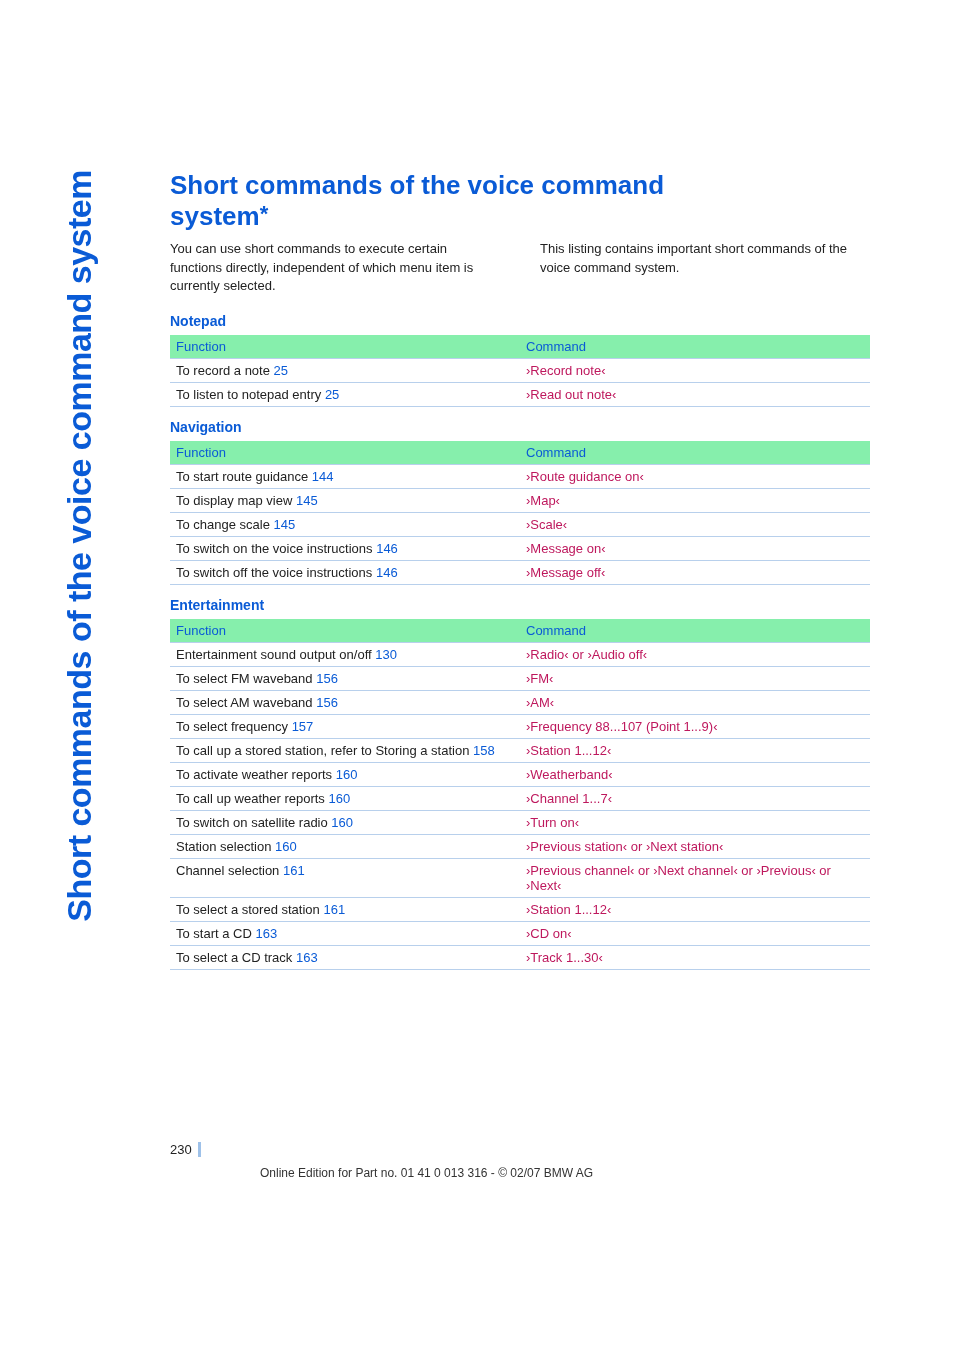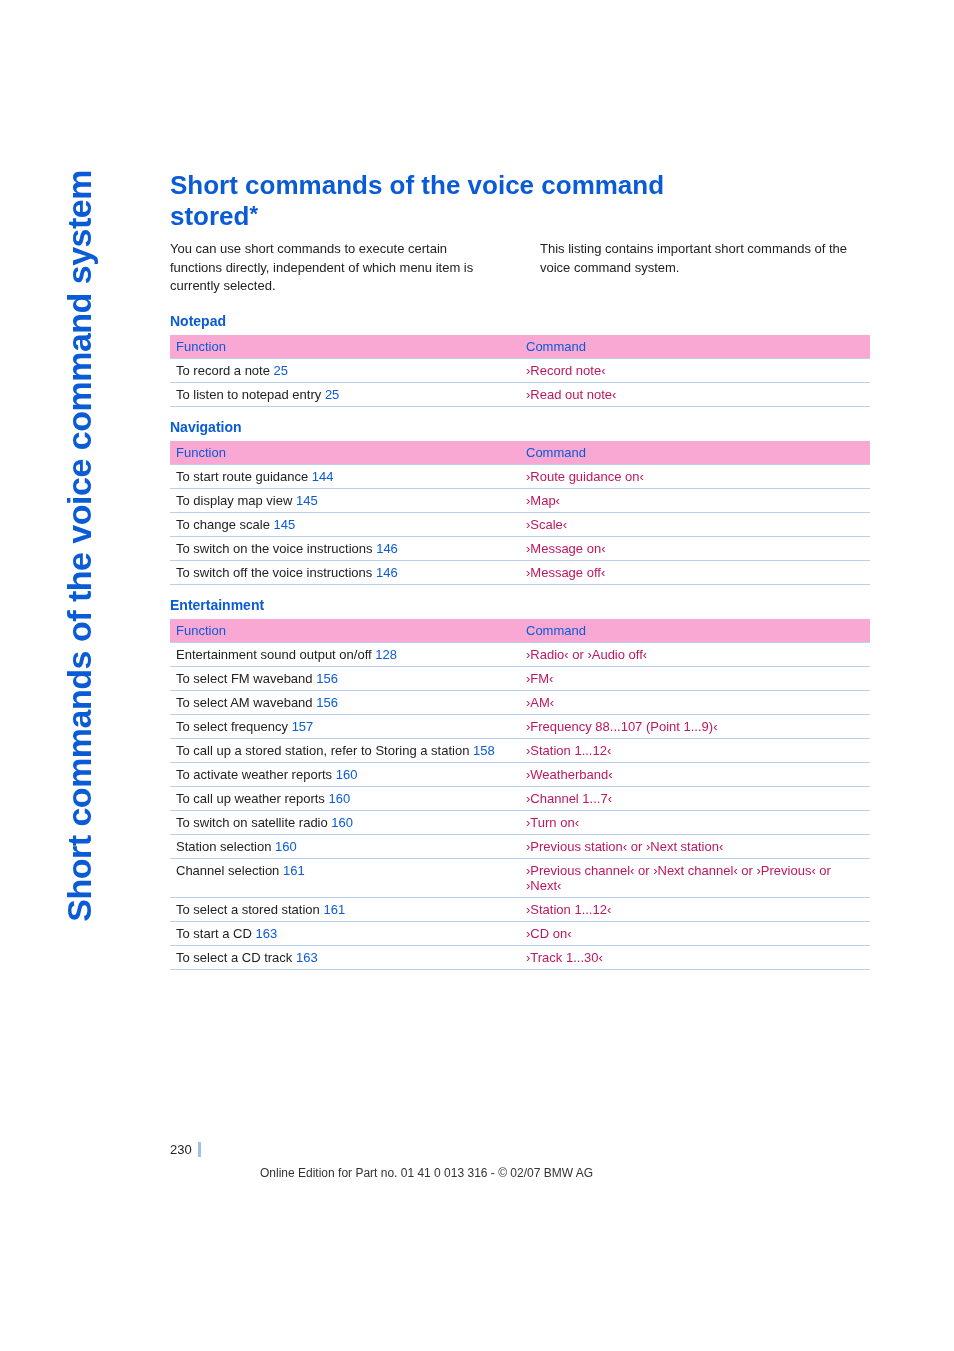--- a/index.html
+++ b/index.html
@@ -43,21 +43,21 @@
     font-weight: 700;
     margin: 12px 0 6px 0;
   }
   table {
     width: 100%;
     border-collapse: collapse;
     font-size: 13px;
     margin-bottom: 6px;
   }
   thead td {
-    background: #f9a8d4;
+    background: #86efac;
     color: #0a5bd6;
     font-weight: 400;
     padding: 4px 6px;
     border-bottom: 1px solid #b8d0ec;
   }
   tbody td {
     padding: 4px 6px;
     border-bottom: 1px solid #b8d0ec;
     vertical-align: top;
   }
@@ -88,21 +88,21 @@
 </style>
 </head>
 <body>
 
 <div class="page">
   <div class="vtab">Short commands of the voice command system</div>
 
   <div class="content">
     <h1>
       <span>Short commands of the voice command</span><br>
-      <span>stored</span><span class="ast">*</span>
+      <span>system</span><span class="ast">*</span>
     </h1>
 
     <div class="twocol">
       <div>You can use short commands to execute certain functions directly, independent of which menu item is currently selected.</div>
       <div>This listing contains important short commands of the voice command system.</div>
     </div>
 
     <h2>Notepad</h2>
     <table>
       <thead>
@@ -158,21 +158,21 @@
     <h2>Entertainment</h2>
     <table>
       <thead>
           <tr>
         <td>Function</td>
         <td>Command</td>
       </tr>
         </thead>
       <tbody>
           <tr>
-            <td class="func">Entertainment sound output on/off   <span class="ref">128</span></td>
+            <td class="func">Entertainment sound output on/off   <span class="ref">130</span></td>
             <td class="cmd">›Radio‹ or ›Audio off‹</td>
           </tr>
           <tr>
             <td class="func">To select FM waveband   <span class="ref">156</span></td>
             <td class="cmd">›FM‹</td>
           </tr>
           <tr>
             <td class="func">To select AM waveband   <span class="ref">156</span></td>
             <td class="cmd">›AM‹</td>
           </tr>

